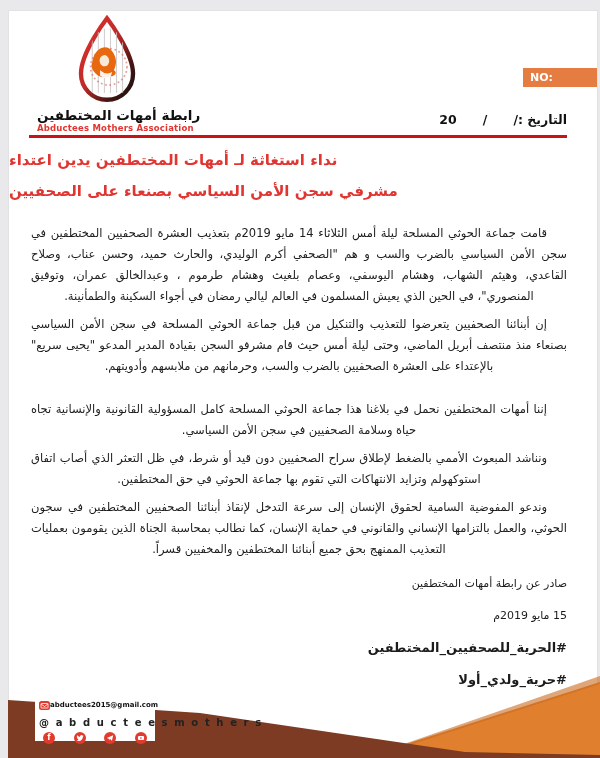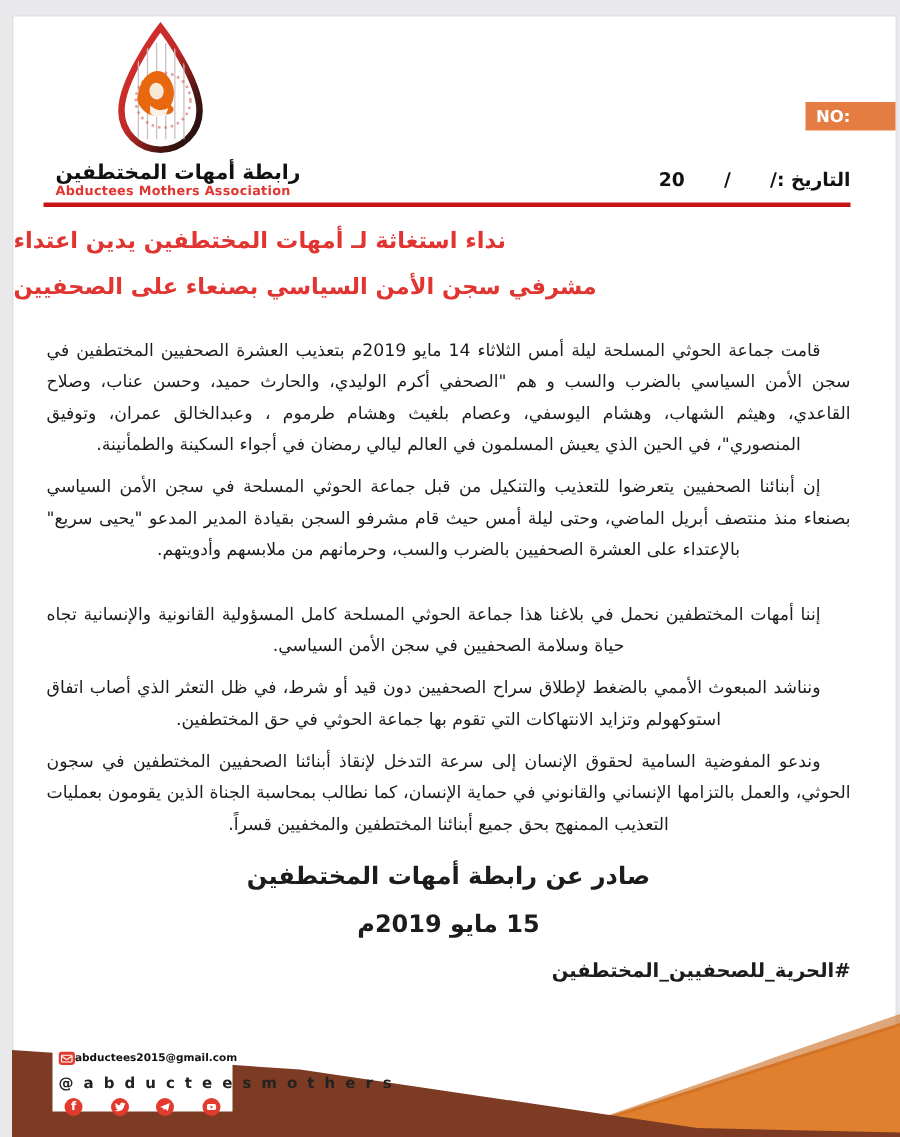--- a/index.html
+++ b/index.html
@@ -24,21 +24,21 @@
   }
   .brand .org-ar {
     font-size: 13.5px; font-weight: bold; color: #111;
     margin-top: -2px; white-space: nowrap;
   }
   .brand .org-en {
     font-size: 8.5px; font-weight: bold; color: #e03531;
     letter-spacing: .2px; white-space: nowrap;
   }
   .no-box {
-    position: absolute; top: 57px; right: 0; width: 60px; height: 19px;
+    position: absolute; top: 57px; right: 0; width: 74px; height: 19px;
     background: #e57d43; color: #fff; font-weight: bold;
     font-size: 11px; line-height: 19px; padding-left: 7px;
   }
   .date-row {
     position: absolute; top: 101px; right: 30px;
     direction: rtl; font-weight: bold; font-size: 12.5px; color: #111;
     white-space: pre;
     margin-left: 40px;
   }
   .rule {
@@ -55,21 +55,21 @@
   .content {
     position: absolute; top: 212px; left: 22px; right: 30px;
     direction: rtl; color: #1c1c1c; font-size: 11.5px; line-height: 21px;
   }
   .content p {
     text-align: justify; text-align-last: center;
     text-indent: 20px; margin-bottom: 7px;
   }
   .content p.gap-top { margin-top: 22px; }
   .issued, .issue-date {
-    text-align: center; font-weight: bold; font-size: 16px; direction: rtl;
+    text-align: right; font-weight: normal; font-size: 11px; direction: rtl;
   }
   .issued { margin-top: 13px; }
   .issue-date { margin-top: 11px; }
   .hashtag {
     direction: rtl; text-align: right; font-weight: bold;
     font-size: 13px; margin-top: 11px; padding-left: 8px;
   }
   
   .footer-deco { position: absolute; left: 0; bottom: 0; width: 600px; height: 92px; }
   .footer-card {
@@ -143,20 +143,21 @@
     <p>قامت جماعة الحوثي المسلحة ليلة أمس الثلاثاء 14 مايو 2019م بتعذيب العشرة الصحفيين المختطفين في سجن الأمن السياسي بالضرب والسب و هم "الصحفي أكرم الوليدي، والحارث حميد، وحسن عناب، وصلاح القاعدي، وهيثم الشهاب، وهشام اليوسفي، وعصام بلغيث وهشام طرموم ، وعبدالخالق عمران، وتوفيق المنصوري"، في الحين الذي يعيش المسلمون في العالم ليالي رمضان في أجواء السكينة والطمأنينة.</p>
     <p>إن أبنائنا الصحفيين يتعرضوا للتعذيب والتنكيل من قبل جماعة الحوثي المسلحة في سجن الأمن السياسي بصنعاء منذ منتصف أبريل الماضي، وحتى ليلة أمس حيث قام مشرفو السجن بقيادة المدير المدعو "يحيى سريع" بالإعتداء على العشرة الصحفيين بالضرب والسب، وحرمانهم من ملابسهم وأدويتهم.</p>
     <p class="gap-top">إننا أمهات المختطفين نحمل في بلاغنا هذا جماعة الحوثي المسلحة كامل المسؤولية القانونية والإنسانية تجاه حياة وسلامة الصحفيين في سجن الأمن السياسي.</p>
     <p>ونناشد المبعوث الأممي بالضغط لإطلاق سراح الصحفيين دون قيد أو شرط، في ظل التعثر الذي أصاب اتفاق استوكهولم وتزايد الانتهاكات التي تقوم بها جماعة الحوثي في حق المختطفين.</p>
     <p>وندعو المفوضية السامية لحقوق الإنسان إلى سرعة التدخل لإنقاذ أبنائنا الصحفيين المختطفين في سجون الحوثي، والعمل بالتزامها الإنساني والقانوني في حماية الإنسان، كما نطالب بمحاسبة الجناة الذين يقومون بعمليات التعذيب الممنهج بحق جميع أبنائنا المختطفين والمخفيين قسراً.</p>
 
     <div class="issued">صادر عن رابطة أمهات المختطفين</div>
     <div class="issue-date">15 مايو 2019م</div>
 
     <div class="hashtag">#الحرية_للصحفيين_المختطفين</div>
+    <div class="hashtag">#حرية_ولدي_أولا</div>
   </div>
 </div>
 
 <svg class="footer-deco" viewBox="0 0 600 92" aria-hidden="true">
   <polygon points="600,16 600,92 378,87" fill="#e0802f"></polygon>
   <polygon points="600,10 600,18 388,86 378,87" fill="#c96a20" opacity="0.6"></polygon>
   <polygon points="8,34 200,47 465,86 600,89 600,92 8,92" fill="#7d3b24"></polygon>
 </svg>
 
 <div class="footer-card">

